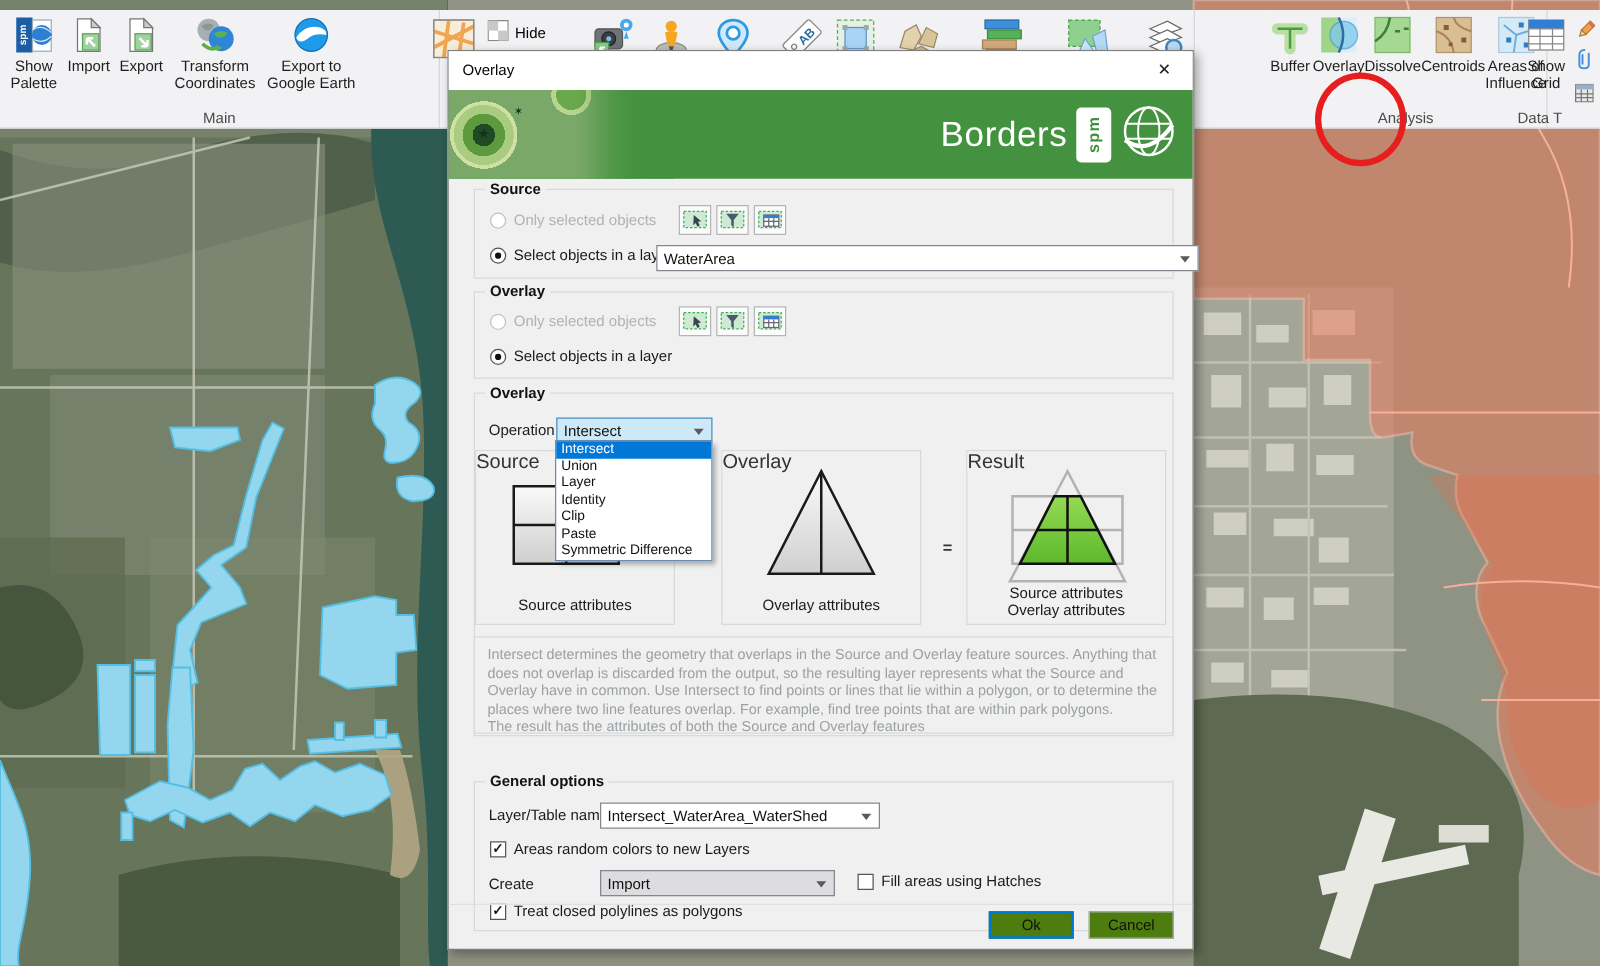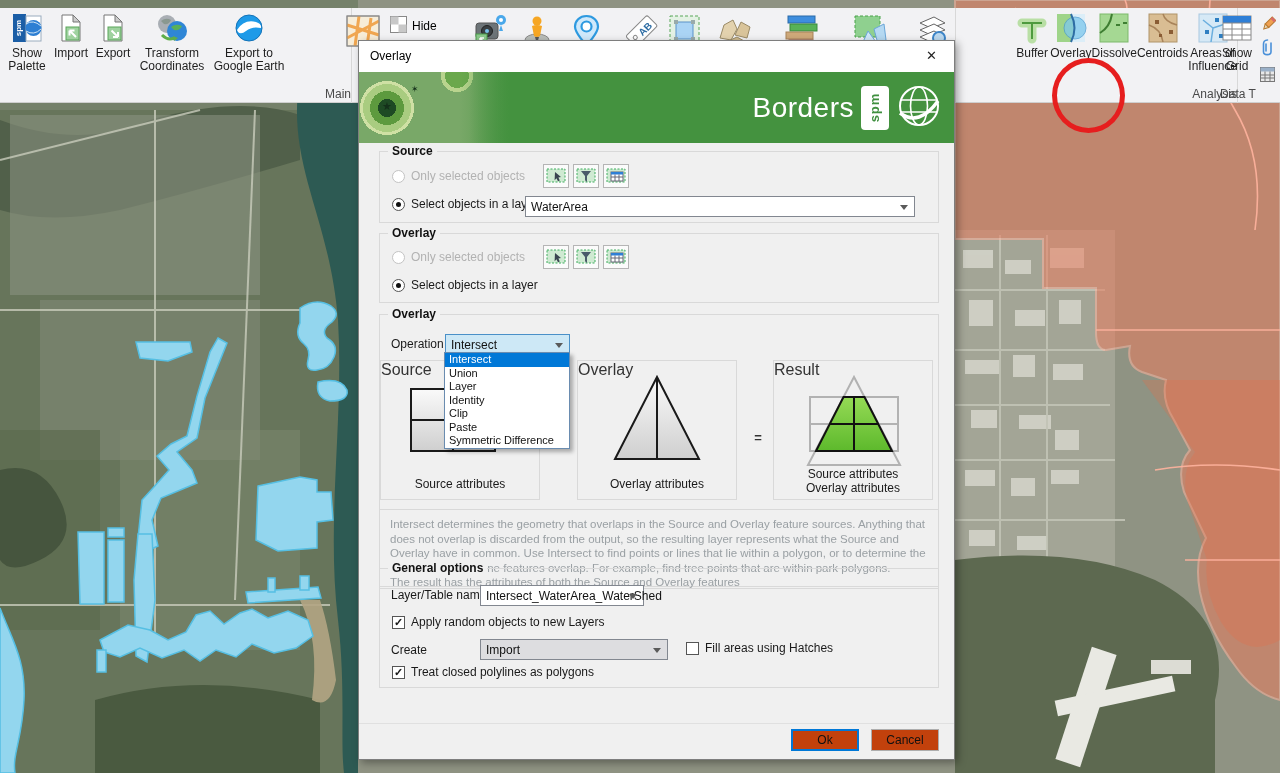--- a/index.html
+++ b/index.html
@@ -6,21 +6,21 @@
   html,body { width:1280px; height:773px; overflow:hidden; font-family:"Liberation Sans", sans-serif; background:#3a3f35; }
   .abs { position:absolute; }
 
   
   #left-map { left:0; top:0; width:358px; height:773px; z-index:0; }
   #right-map { left:358px; top:0; width:922px; height:773px; z-index:0; }
 
   
   #ribbon { left:0; top:8px; width:1280px; height:95px; background:#f2f2f4; border-bottom:1px solid #cfcfcf; z-index:10; }
   .rib-group { position:absolute; top:0; height:95px; border-right:1px solid #d8d8d8; }
-  .rib-group-label { position:absolute; bottom:2px; left:0; right:0; text-align:right; font-size:12px; color:#4a4a4a; }
+  .rib-group-label { position:absolute; bottom:2px; left:0; right:0; text-align:center; font-size:12px; color:#4a4a4a; }
   .rib-btn { display:flex; flex-direction:column; align-items:center; justify-content:flex-start; padding-top:4px; font-size:12px; line-height:13px; color:#1e1e1e; text-align:center; cursor:default; }
   .rib-btn .ic { height:32px; display:flex; align-items:center; justify-content:center; margin-bottom:3px; }
   #grp-main { left:0; width:352px; }
   #grp-main .row { display:flex; padding-left:4px; }
   #grp-view { left:352px; width:604px; }
   #grp-analysis { left:1012px; width:226px; }
   #grp-analysis .row { display:flex; padding-left:2px; }
   #grp-data { left:1214px; width:66px; border-right:none; }
   .mini-ic { position:absolute; width:18px; height:20px; display:flex; align-items:center; }
   #hide-item { position:absolute; left:38px; top:8px; display:flex; align-items:center; gap:5px; font-size:12px; color:#000000; }
@@ -76,21 +76,21 @@
   .inner-caption { position:absolute; bottom:8px; left:0; right:0; text-align:center; font-size:12px; color:#1a1a1a; line-height:14px; }
   #equals-sign { position:absolute; left:388px; top:388px; font-size:13px; font-weight:bold; color:#333; width:20px; text-align:center; }
 
   #op-popup { position:absolute; left:85px; top:311px; width:126px; background:#fff; border:1px solid #6a8cb0; box-shadow:3px 3px 4px rgba(0,0,0,.3); z-index:5; }
   .pop-item { height:13.5px; font-size:11px; line-height:13.5px; padding-left:4px; color:#111; white-space:nowrap; }
   .pop-item.sel { background:#0078d7; color:#fff; }
 
   #desc-box { position:absolute; left:20px; top:468px; width:560px; height:78px; border:1px solid #d9d9d9; padding:7px 10px; font-size:11.5px; line-height:14.5px; color:#9aa0a4; white-space:pre-line; }
 
   #footer-line { position:absolute; left:0; top:682px; width:100%; border-top:1px solid #e0e0e0; }
-  .dlg-btn { position:absolute; top:688px; width:68px; height:22px; background:#c2410c; border:1px solid #adadad; font-size:12px; color:#111; text-align:center; line-height:20px; cursor:default; }
+  .dlg-btn { position:absolute; top:688px; width:68px; height:22px; background:#4d7c0f; border:1px solid #adadad; font-size:12px; color:#111; text-align:center; line-height:20px; cursor:default; }
   .dlg-btn.focused { border:2px solid #0078d7; line-height:18px; }
 
   svg text { font-family:"Liberation Sans", sans-serif; }
 </style>
 </head>
 <body>
 
 <div id="left-map" class="abs">
 <svg width="358" height="773" viewBox="0 0 358 773">
   <rect width="358" height="773" fill="#67755b"></rect>
@@ -430,21 +430,21 @@
           <path d="M5,6 V13" stroke="#4a90d9" stroke-width="1.6" stroke-linecap="round"></path>
         </svg>
     </span>
     <span class="mini-ic" style="left:46px;top:56px">
       <svg width="15" height="15">
           <rect x="0.5" y="0.5" width="14" height="14" fill="#e8e8e8" stroke="#777"></rect>
           <rect x="0.5" y="0.5" width="14" height="4" fill="#9ab0c8"></rect>
           <path d="M0.5,8 h14 M0.5,11 h14 M5,4.5 v10 M10,4.5 v10" stroke="#777" fill="none"></path>
         </svg>
     </span>
-    <div class="rib-group-label" style="text-align:center;padding-right:18px">Data T</div>
+    <div class="rib-group-label" style="text-align:left;padding-right:18px">Data T</div>
   </div>
 </div>
 
 <div id="dialog" class="abs">
 
   <div id="titlebar" class="abs">
     <span id="title-text">Overlay</span>
     <span id="close-btn"><span>✕</span></span>
   </div>
 
@@ -492,21 +492,21 @@
           <rect x="1" y="1" width="18" height="13" fill="#cfead2" stroke="#3fae5f" stroke-dasharray="2,1.5"></rect>
           <rect x="5" y="4" width="12" height="9" fill="#fff" stroke="#667"></rect>
           <rect x="5" y="4" width="12" height="2.5" fill="#2f7fd6"></rect>
           <path d="M5,9 h12 M9,6.5 v6.5 M13,6.5 v6.5" stroke="#667" fill="none"></path>
         </svg>
     </span>
     <div class="radio-row" style="left:12px;top:45px">
       <span class="radio sel"></span>
       <span>Select objects in a layer</span>
     </div>
-    <div class="combo" style="left:145px;top:44px;width:390px">
+    <div class="combo" style="left:145px;top:44px;width:434px">
       <span>WaterArea</span>
       <span class="chev"></span>
     </div>
   </div>
 
   <div class="groupbox" style="left:20px;top:192px;width:560px;height:70px">
     <span class="gb-label gb-bold">Overlay</span>
     <div class="radio-row" style="left:12px;top:16px">
       <span class="radio dis"></span>
       <span class="dim">Only selected objects</span>
@@ -599,30 +599,30 @@
   <div id="op-popup">
     <div class="pop-item sel">Intersect</div>
     <div class="pop-item">Union</div>
     <div class="pop-item">Layer</div>
     <div class="pop-item">Identity</div>
     <div class="pop-item">Clip</div>
     <div class="pop-item">Paste</div>
     <div class="pop-item">Symmetric Difference</div>
   </div>
 
-  <div class="groupbox" style="left:20px;top:527px;width:560px;height:120px">
+  <div class="groupbox" style="left:20px;top:584px;width:560px;height:120px">
     <span class="gb-label gb-bold">General options</span>
     <span style="position:absolute;left:11px;top:19px;font-size:12px;color:#1a1a1a">Layer/Table name</span>
-    <div class="combo" style="left:100px;top:16px;width:164px">
+    <div class="combo" style="left:100px;top:16px;width:224px">
       <span>Intersect_WaterArea_WaterShed</span>
       <span class="chev"></span>
     </div>
     <div class="check-row" style="left:12px;top:46px">
       <span class="cb">✓</span>
-      <span>Apply random objects to new Layers</span>
+      <span>Areas random colors to new Layers</span>
     </div>
     <span style="position:absolute;left:11px;top:74px;font-size:12px;color:#1a1a1a">Create</span>
     <div class="combo grayed" style="left:100px;top:70px;width:188px">
       <span>Import</span>
       <span class="chev"></span>
     </div>
     <div class="check-row" style="left:306px;top:72px">
       <span class="cb"></span>
       <span>Fill areas using Hatches</span>
     </div>

